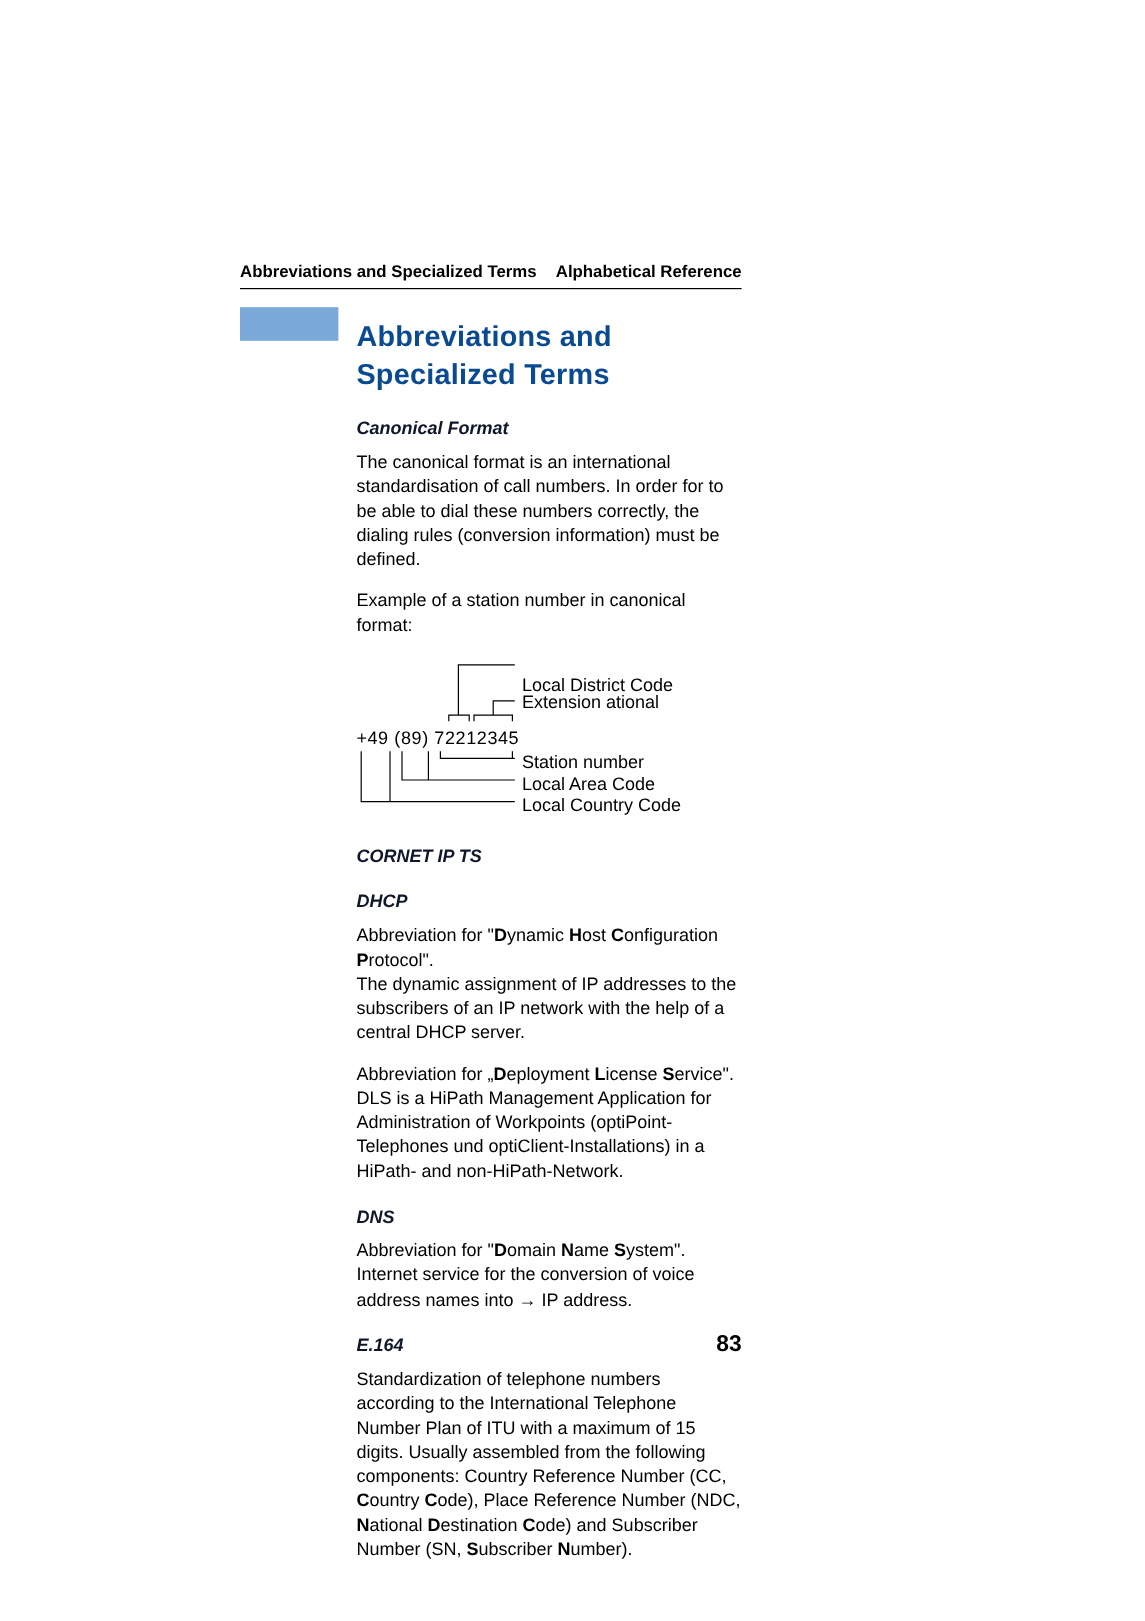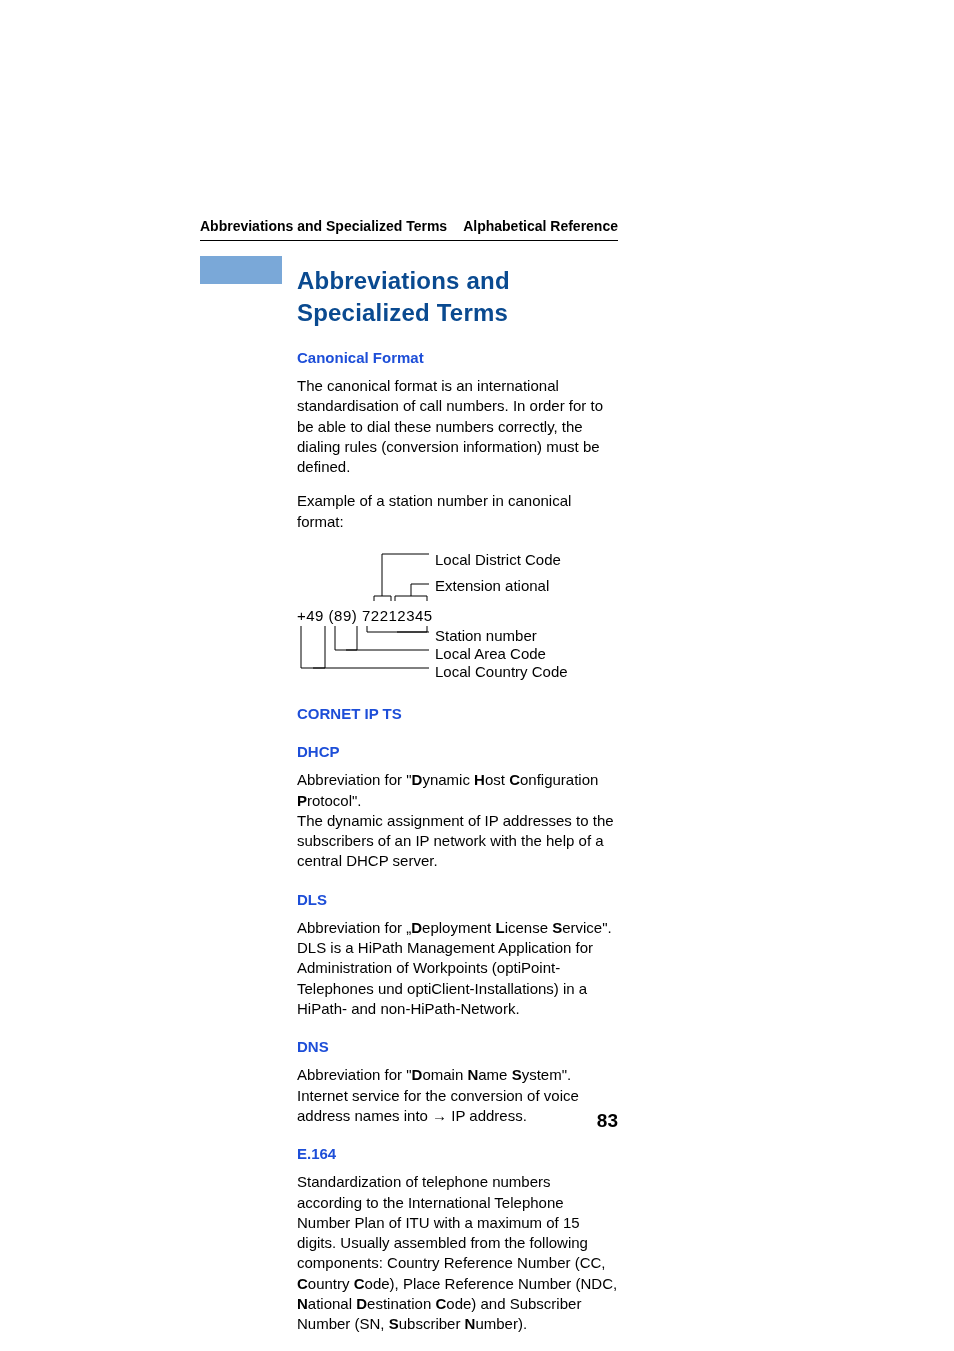--- a/index.html
+++ b/index.html
@@ -43,24 +43,25 @@
   }
   h1.title {
     color: #0a4a90;
     font-family: Arial, Helvetica, sans-serif;
     font-size: 24px;
     font-weight: bold;
     margin: 0 0 16px 0;
     letter-spacing: 0.2px;
   }
   .term-head {
-    color: #1d4ed8;
+    color: #0f172a;
     font-weight: bold;
     font-size: 15px;
     margin: 18px 0 8px 0;
+    font-style: italic;
   }
   p {
     margin: 0 0 14px 0;
   }
   .arrow {
     font-weight: bold;
   }
   .bold { font-weight: bold; }
   .pagenum {
     position: absolute;
@@ -80,21 +81,21 @@
     top: 60px;
     left: 0;
     font-size: 15px;
     letter-spacing: 0.5px;
   }
   .d-lbl {
     position: absolute;
     left: 138px;
     font-size: 15px;
   }
-  .d-top1 { top: 4px; }
+  .d-top1 { top: 16px; }
   .d-top2 { top: 30px; }
   .d-bot1 { top: 80px; text-align: center; }
   .d-bot2 { top: 98px; }
   .d-bot3 { top: 116px; }
   svg.lines {
     position: absolute;
     top: 0;
     left: 0;
     width: 300px;
     height: 140px;
@@ -144,21 +145,20 @@
     </div>
 
     <div class="term-head">CORNET IP TS</div>
 
     <div class="term-head">DHCP</div>
     <p>
       <span>Abbreviation for "</span><span class="bold">D</span><span>ynamic </span><span class="bold">H</span><span>ost </span><span class="bold">C</span><span>onfiguration </span><span class="bold">P</span><span>rotocol".</span><br>
       <span>The dynamic assignment of IP addresses to the subscribers of an IP network with the help of a central DHCP server.</span>
     </p>
 
-    <div class="term-head">DLS</div>
     <p>
       <span>Abbreviation for „</span><span class="bold">D</span><span>eployment </span><span class="bold">L</span><span>icense </span><span class="bold">S</span><span>ervice".</span><br>
       <span>DLS is a HiPath Management Application for Administration of Workpoints (optiPoint-Telephones und optiClient-Installations) in a HiPath- and non-HiPath-Network.</span>
     </p>
 
     <div class="term-head">DNS</div>
     <p>
       <span>Abbreviation for "</span><span class="bold">D</span><span>omain </span><span class="bold">N</span><span>ame </span><span class="bold">S</span><span>ystem".</span><br>
       <span>Internet service for the conversion of voice address names into </span><span class="arrow">→</span><span> IP address.</span>
     </p>

